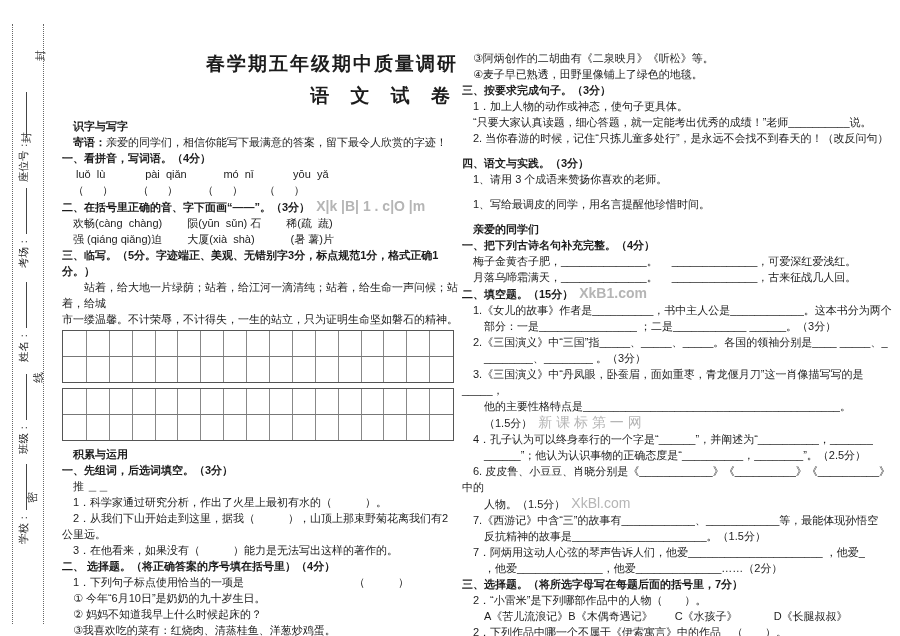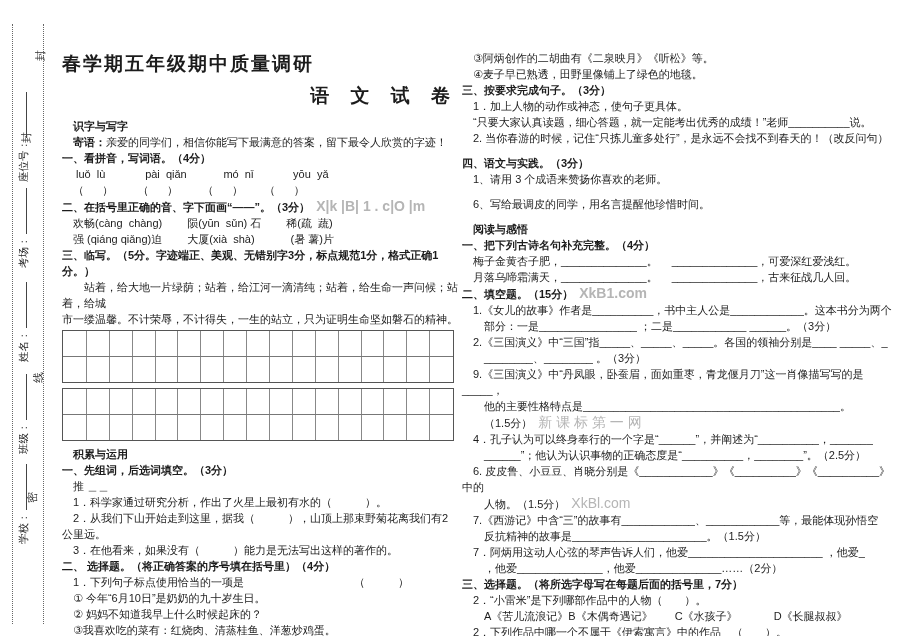--- a/index.html
+++ b/index.html
@@ -12,21 +12,21 @@
   .dot-inner { left:43px; top:24px; height:600px; }
   .seal-ch { position:absolute; font-size:11px; color:#333; transform:rotate(-90deg); transform-origin:center; }
   .side-field { position:absolute; transform:rotate(-90deg); transform-origin:left top; white-space:nowrap; font-size:10.5px; color:#222; }
   .side-field .fl { display:inline-block; width:46px; border-bottom:1px solid #444; height:9px; margin-left:2px; }
 
   
   .col { position:absolute; font-size:11px; line-height:16px; }
   .col-left  { left:62px;  top:44px; width:396px; }
   .col-right { left:462px; top:50px; width:430px; }
 
-  .title1 { text-align:left; font-size:19px; font-weight:bold; margin-top:12px; letter-spacing:2px;font-family:Liberation Serif, serif; }
+  .title1 { text-align:right; font-size:19px; font-weight:bold; margin-top:12px; letter-spacing:2px;font-family:Liberation Serif, serif; }
   .title2 { text-align:right; font-size:19px; font-weight:bold; margin-top:16px; margin-bottom:14px; letter-spacing:8px; }
 
   .line { white-space:pre-wrap; min-height:16px; }
   .line.h { font-weight:bold; }
   .line .b { font-weight:bold; }
   .line .wm { color:#b5b5b5; font-size:14px; margin-left:6px; }
   .line.gap { min-height:9px; height:9px; }
 
   
   .wgrid { margin:3px 0 5px 0; }
@@ -175,32 +175,32 @@
         <div class="line ">　③阿炳创作的二胡曲有《二泉映月》《听松》等。</div>
         <div class="line ">　④麦子早已熟透，田野里像铺上了绿色的地毯。</div>
         <div class="line h">三、按要求完成句子。（3分）</div>
         <div class="line ">　1．加上人物的动作或神态，使句子更具体。</div>
         <div class="line ">　“只要大家认真读题，细心答题，就一定能考出优秀的成绩！”老师__________说。</div>
         <div class="line ">　2. 当你春游的时候，记住“只拣儿童多处行”，是永远不会找不到春天的！（改反问句）</div>
         <div class="line gap"></div>
         <div class="line h">四、语文与实践。（3分）</div>
         <div class="line ">　1、请用 3 个成语来赞扬你喜欢的老师。</div>
         <div class="line gap"></div>
-        <div class="line ">　6、写给最调皮的同学，用名言提醒他珍惜时间。</div>
+        <div class="line ">　1、写给最调皮的同学，用名言提醒他珍惜时间。</div>
         <div class="line gap"></div>
-        <div class="line h">　阅读与感悟</div>
+        <div class="line h">　亲爱的同学们</div>
         <div class="line h">一、把下列古诗名句补充完整。（4分）</div>
         <div class="line ">　梅子金黄杏子肥，______________。　 ______________，可爱深红爱浅红。</div>
         <div class="line ">　月落乌啼霜满天，______________。　 ______________，古来征战几人回。</div>
         <div class="line h">二、填空题。（15分）<span class="wm">XkB1.com</span></div>
         <div class="line ">　1.《女儿的故事》作者是__________，书中主人公是____________。这本书分为两个</div>
         <div class="line ">　　部分：一是________________ ；二是____________ ______。（3分）</div>
         <div class="line ">　2.《三国演义》中“三国”指_____、_____、_____。各国的领袖分别是____ _____、_</div>
         <div class="line ">　　________、________ 。（3分）</div>
-        <div class="line ">　9.《三国演义》中“丹凤眼，卧蚕眉，面如重枣，青龙偃月刀”这一肖像描写写的是_____，</div>
+        <div class="line ">　3.《三国演义》中“丹凤眼，卧蚕眉，面如重枣，青龙偃月刀”这一肖像描写写的是_____，</div>
         <div class="line ">　　他的主要性格特点是__________________________________________。</div>
         <div class="line ">　　（1.5分）<span class="wm">新 课 标 第 一 网</span></div>
         <div class="line ">　4．孔子认为可以终身奉行的一个字是“______”，并阐述为“__________，_______</div>
         <div class="line ">　　______”；他认为认识事物的正确态度是“__________，________”。（2.5分）</div>
         <div class="line ">　6. 皮皮鲁、小豆豆、肖晓分别是《____________》《__________》《__________》中的</div>
         <div class="line ">　　人物。（1.5分）<span class="wm">XkBl.com</span></div>
         <div class="line ">　7.《西游记》中含“三”的故事有____________、____________等，最能体现孙悟空</div>
         <div class="line ">　　反抗精神的故事是______________________。（1.5分）</div>
         <div class="line ">　7．阿炳用这动人心弦的琴声告诉人们，他爱______________________ ，他爱_</div>
         <div class="line ">　　，他爱______________，他爱______________……（2分）</div>

